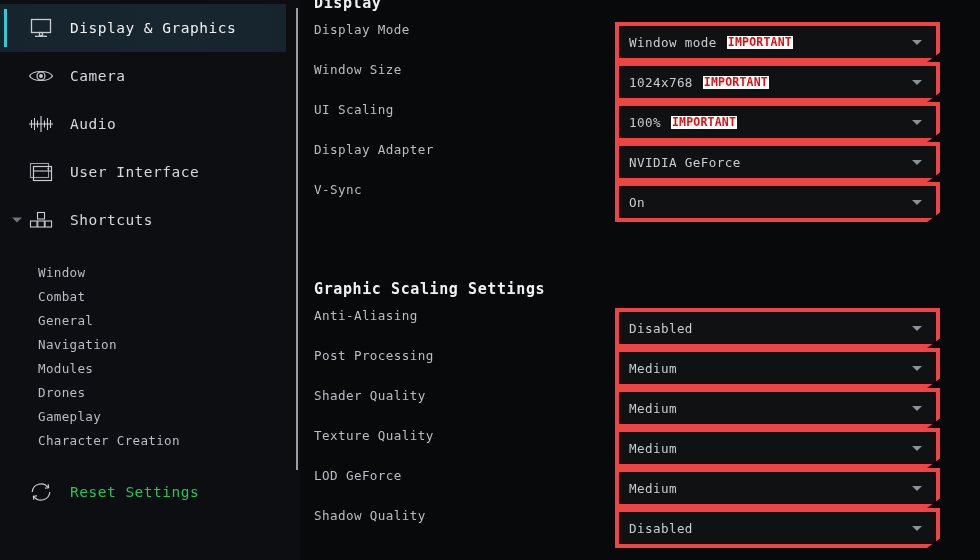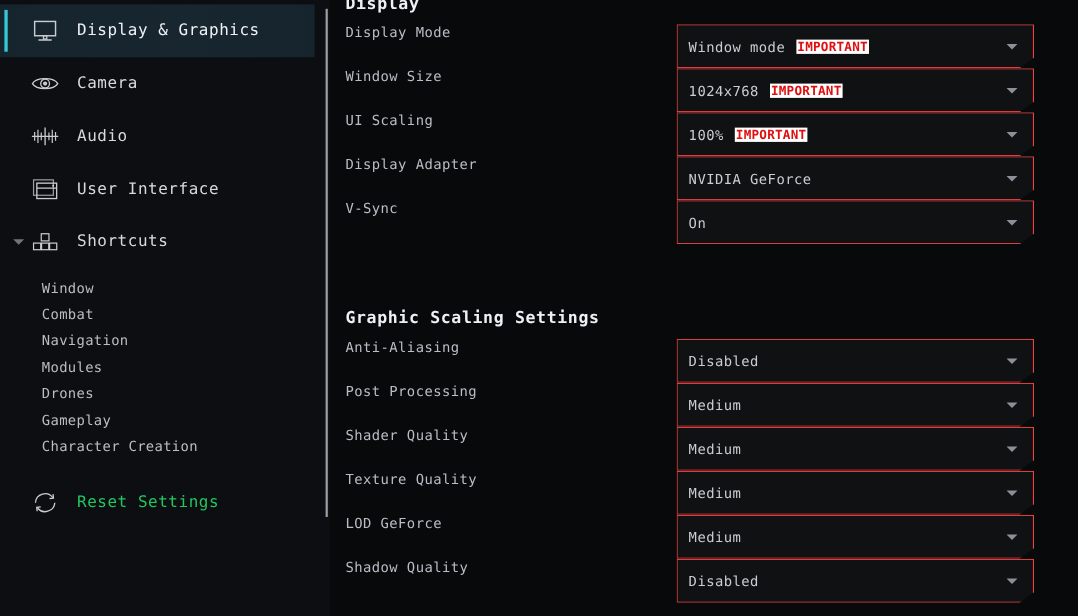--- a/index.html
+++ b/index.html
@@ -122,21 +122,21 @@
     letter-spacing: .4px;
     white-space: nowrap;
   }
 
   .dropdown {
     position: absolute;
     left: 315px;
     width: 325px;
     height: 40px;
     background: #0f1113;
-    border: 1px solid #ef4444;
+    border: 4px solid #ef4444;
     display: flex; align-items: center;
     padding-left: 10px;
     clip-path: polygon(0 0, 100% 0, 100% 76%, 96% 100%, 0 100%);
   }
   .dd-value {
     font-size: 12.6px;
     color: #c9ccd1;
     letter-spacing: .4px;
     white-space: nowrap;
   }
@@ -229,26 +229,29 @@
         <svg width="26" height="20" viewBox="0 0 26 20">
           <rect x="9.5" y="2.5" width="7" height="6.5" fill="none" stroke="#c9ccd1" stroke-width="1.1"></rect>
           <rect x="2.5" y="11" width="6.5" height="6" fill="none" stroke="#c9ccd1" stroke-width="1.1"></rect>
           <rect x="9.8" y="11" width="6.5" height="6" fill="none" stroke="#c9ccd1" stroke-width="1.1"></rect>
           <rect x="17.1" y="11" width="6.5" height="6" fill="none" stroke="#c9ccd1" stroke-width="1.1"></rect>
         </svg>
       </span>
       <span class="lbl">Shortcuts</span>
     </div>
 
-    <div style="margin-top:5px;">
+    <div style="margin-top:16px;">
       <div class="sub-item">
           <span>Window</span>
         </div>
       <div class="sub-item">
           <span>Combat</span>
+        </div>
+      <div class="sub-item">
+          <span>General</span>
         </div>
       <div class="sub-item">
           <span>Navigation</span>
         </div>
       <div class="sub-item">
           <span>Modules</span>
         </div>
       <div class="sub-item">
           <span>Drones</span>
         </div>

